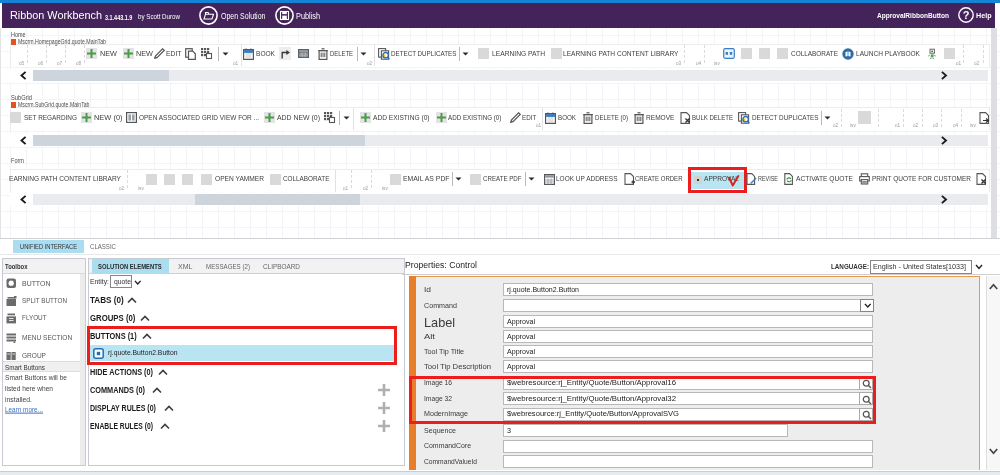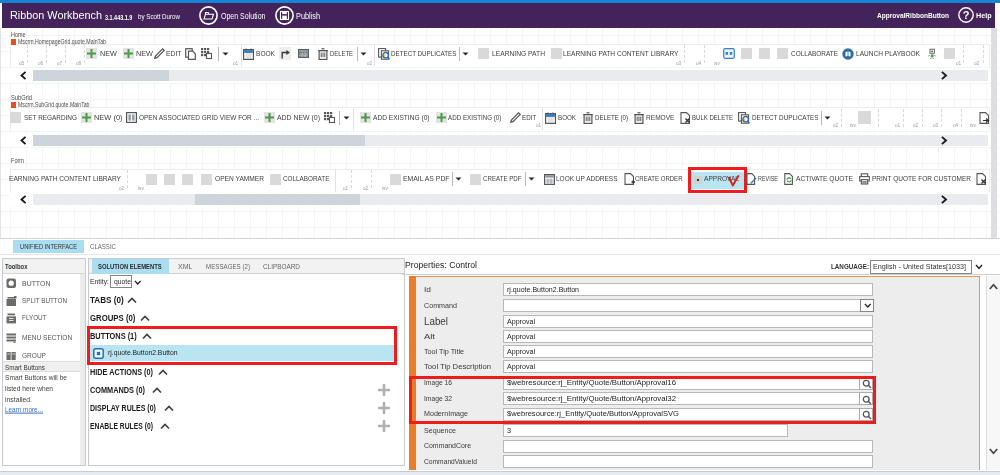--- a/index.html
+++ b/index.html
@@ -490,21 +490,21 @@
 <div style="position:absolute;left:409px;top:276px;width:6.5px;height:194px;background:#e87e2a;"></div>
 <span class="t" style="left:424px;top:289.5px;font-size:7.5px;font-weight:400;color:#3a3a3a;transform:translateY(-50%) scaleX(1.1172);">Id</span>
 <div style="position:absolute;left:503px;top:283.0px;width:370px;height:13px;background:#fff;border:1px solid #b8b8b8;"></div>
 <span class="t" style="left:506.5px;top:289.5px;font-size:8px;font-weight:400;color:#222;transform:translateY(-50%) scaleX(0.8797);">rj.quote.Button2.Button</span>
 <span class="t" style="left:424px;top:305.5px;font-size:7.5px;font-weight:400;color:#3a3a3a;transform:translateY(-50%) scaleX(0.9535);">Command</span>
 <div style="position:absolute;left:503px;top:299.0px;width:370px;height:13px;background:#fff;border:1px solid #b8b8b8;"></div>
 <div style="position:absolute;left:859.5px;top:299.0px;width:14.5px;height:12.5px;background:#fff;border:1px solid #868686;"></div>
 <svg style="position:absolute;left:863.5px;top:303.0px;" width="7.5" height="5.5" viewBox="0 0 7.5 5.5">
       <path d="M0.9 0.9 L3.75 4 L6.6 0.9" stroke="#222" stroke-width="1.4" fill="none"></path>
     </svg>
-<span class="t" style="left:424px;top:321.5px;font-size:10px;font-weight:400;color:#3a3a3a;transform:translateY(-50%) scaleX(0.9804);">Label</span>
+<span class="t" style="left:424px;top:321.5px;font-size:13px;font-weight:400;color:#3a3a3a;transform:translateY(-50%) scaleX(0.9804);">Label</span>
 <div style="position:absolute;left:503px;top:315.0px;width:370px;height:13px;background:#fff;border:1px solid #b8b8b8;"></div>
 <span class="t" style="left:506.5px;top:321.5px;font-size:8px;font-weight:400;color:#222;transform:translateY(-50%) scaleX(0.8867);">Approval</span>
 <span class="t" style="left:424px;top:336.5px;font-size:7.5px;font-weight:400;color:#3a3a3a;transform:translateY(-50%) scaleX(1.2549);">Alt</span>
 <div style="position:absolute;left:503px;top:330.0px;width:370px;height:13px;background:#fff;border:1px solid #b8b8b8;"></div>
 <span class="t" style="left:506.5px;top:336.5px;font-size:8px;font-weight:400;color:#222;transform:translateY(-50%) scaleX(0.8867);">Approval</span>
 <span class="t" style="left:424px;top:351.5px;font-size:7.5px;font-weight:400;color:#3a3a3a;transform:translateY(-50%) scaleX(0.9595);">Tool Tip Title</span>
 <div style="position:absolute;left:503px;top:345.0px;width:370px;height:13px;background:#fff;border:1px solid #b8b8b8;"></div>
 <span class="t" style="left:506.5px;top:351.5px;font-size:8px;font-weight:400;color:#222;transform:translateY(-50%) scaleX(0.8867);">Approval</span>
 <span class="t" style="left:424px;top:366.5px;font-size:7.5px;font-weight:400;color:#3a3a3a;transform:translateY(-50%) scaleX(1.0236);">Tool Tip Description</span>
 <div style="position:absolute;left:503px;top:360.0px;width:370px;height:13px;background:#fff;border:1px solid #b8b8b8;"></div>

